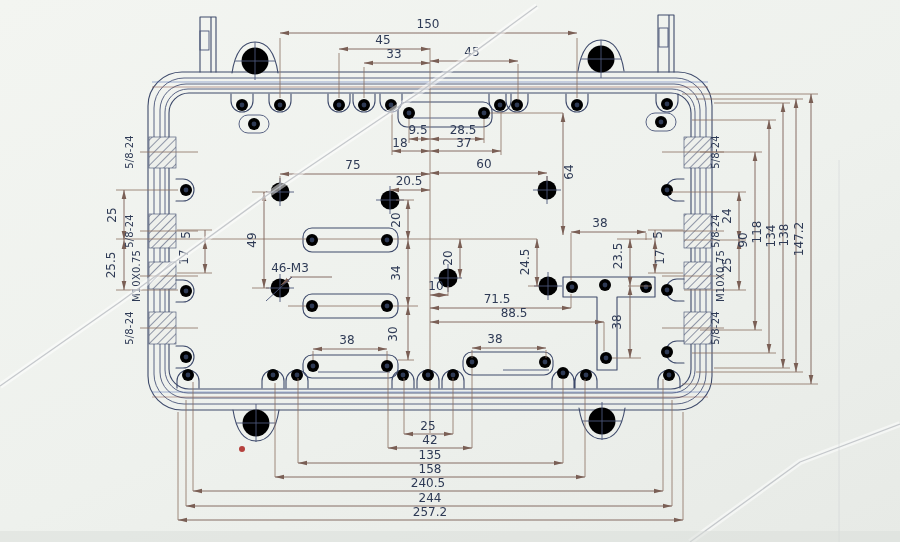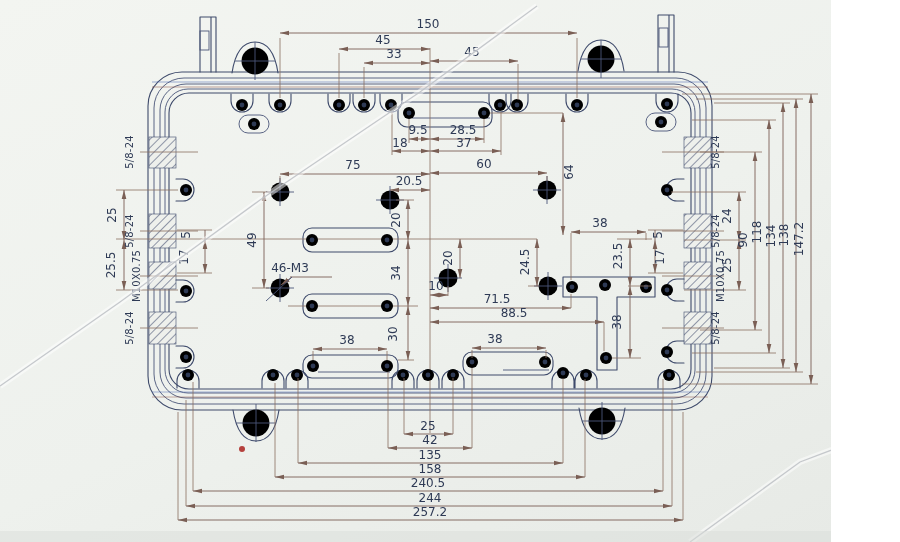--- a/index.html
+++ b/index.html
@@ -1,17 +1,17 @@
 <!DOCTYPE html>
 <html><head>
 <meta charset="utf-8">
 <style>
   html,body{margin:0;padding:0;background:#ffffff;}
   .page{
-    position:relative;width:831px;height:542px;overflow:hidden;
+    position:relative;width:900px;height:542px;overflow:hidden;
     background:linear-gradient(155deg,#f3f5f1 0%,#eef1ed 55%,#e7eae6 100%);
   }
   svg{position:absolute;left:0;top:0;}
   .geo{stroke:#3e4a6b;stroke-width:1.1;fill:none;stroke-linejoin:round;stroke-linecap:round;}
   .geothin{stroke:#4a5578;stroke-width:.9;fill:none;}
   .ext{stroke:#8a7060;stroke-width:.8;fill:none;}
   .dim{stroke:#7a5f55;stroke-width:.9;fill:none;}
   .hatchrect{stroke:#3e4a6b;stroke-width:.6;}
   text{font-family:"DejaVu Sans","Liberation Sans",sans-serif;fill:#2e3a55;}
   .dimtxt{font-size:12px;text-anchor:middle;}

